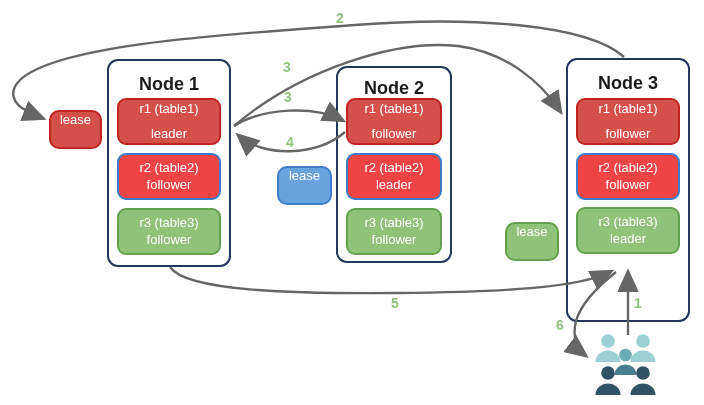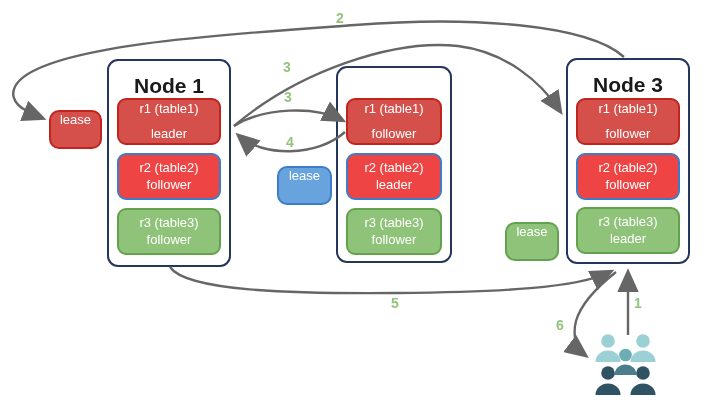--- a/index.html
+++ b/index.html
@@ -6,21 +6,21 @@
   * { box-sizing:border-box; }
   .canvas {
     position:relative; width:704px; height:405px; background:#ffffff;
     font-family:"Liberation Sans", sans-serif; overflow:hidden;
   }
   .node {
     position:absolute; background:#ffffff; border:2px solid #24365c;
     border-radius:11px;
   }
   .node-title {
-    text-align:center; font-weight:bold; font-size:21px; color:#1a1a1a;
+    text-align:center; font-weight:bold; font-size:18px; color:#1a1a1a;
     margin-top:13px;
   }
   .replica {
     position:absolute; border-radius:9px; color:#ffffff; font-size:13px;
     text-align:center; display:flex; flex-direction:column; justify-content:center;
     line-height:1.3; border:2px solid; height:47px;
   }
   .replica.red   { background:#d5504b; border-color:#c0241f;gap:8px; }
   .replica.blue  { background:#ef4444; border-color:#3d7cc9; }
   .replica.green { background:#8fc379; border-color:#62a24c;justify-content:center; }
@@ -54,35 +54,36 @@
       <span>r2 (table2)</span>
       <span>follower</span>
     </div>
     <div class="replica green" style="left:8px; top:147px; width:104px;">
       <span>r3 (table3)</span>
       <span>follower</span>
     </div>
   </div>
 
   <div class="node" style="left:336px; top:66px; width:116px; height:197px;">
+    <div class="node-title" style="margin-top:10px;">Node 2</div>
     <div class="replica red" style="left:8px; top:30px; width:96px;">
       <span>r1 (table1)</span>
       <span>follower</span>
     </div>
     <div class="replica blue" style="left:8px; top:85px; width:96px;">
       <span>r2 (table2)</span>
       <span>leader</span>
     </div>
     <div class="replica green" style="left:8px; top:140px; width:96px;">
       <span>r3 (table3)</span>
       <span>follower</span>
     </div>
   </div>
 
-  <div class="node" style="left:566px; top:58px; width:124px; height:206px;">
+  <div class="node" style="left:566px; top:58px; width:124px; height:264px;">
     <div class="node-title">Node 3</div>
     <div class="replica red" style="left:8px; top:38px; width:104px;">
       <span>r1 (table1)</span>
       <span>follower</span>
     </div>
     <div class="replica blue" style="left:8px; top:93px; width:104px;">
       <span>r2 (table2)</span>
       <span>follower</span>
     </div>
     <div class="replica green" style="left:8px; top:147px; width:104px;">

